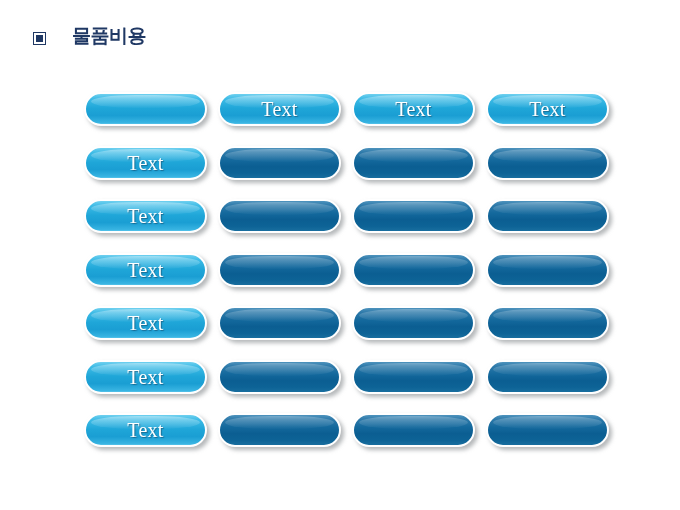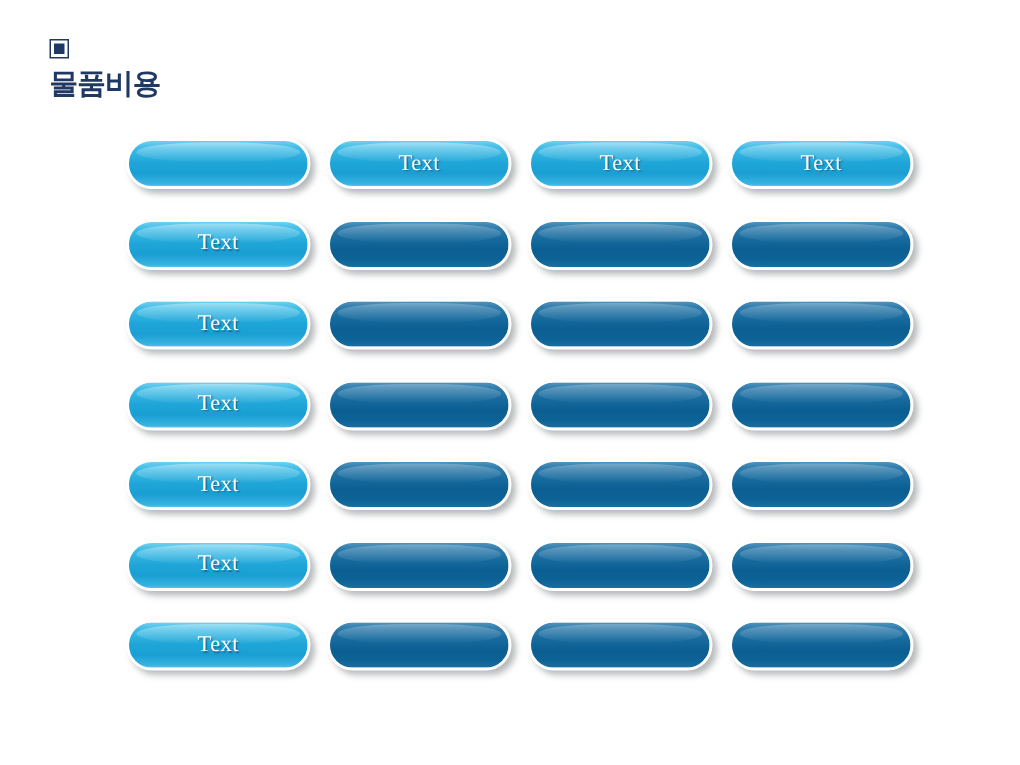--- a/index.html
+++ b/index.html
@@ -14,23 +14,22 @@
     overflow: hidden;
     position: relative;
   }
 
   
   .title-row {
     position: absolute;
     left: 33px;
     top: 26px;
     display: flex;
-    align-items: flex-start;
-    gap: 8px;
-    flex-direction: column;
+    align-items: flex-end;
+    gap: 26px;
   }
   .bullet-icon {
     width: 13px;
     height: 13px;
     border: 1px solid #1f3864;
     background: #ffffff;
     box-sizing: border-box;
     display: inline-block;
     position: relative;
     flex: 0 0 auto;
@@ -125,21 +124,21 @@
     pointer-events: none;
   }
   .btn.dark::before {
     background: linear-gradient(to bottom, rgba(255,255,255,0.26), rgba(255,255,255,0.01));
   }
 
   .btn-label {
     position: relative;
     z-index: 2;
     color: #ffffff;
-    font-size: 15px;
+    font-size: 20px;
     font-family: "Liberation Serif", serif;
     letter-spacing: 0.3px;
     text-shadow: 1px 1px 1px rgba(20,60,90,0.55);
     line-height: 1;
     user-select: none;
   }
   .btn-label:empty { display: none; }
 </style>
 </head>
 <body>

